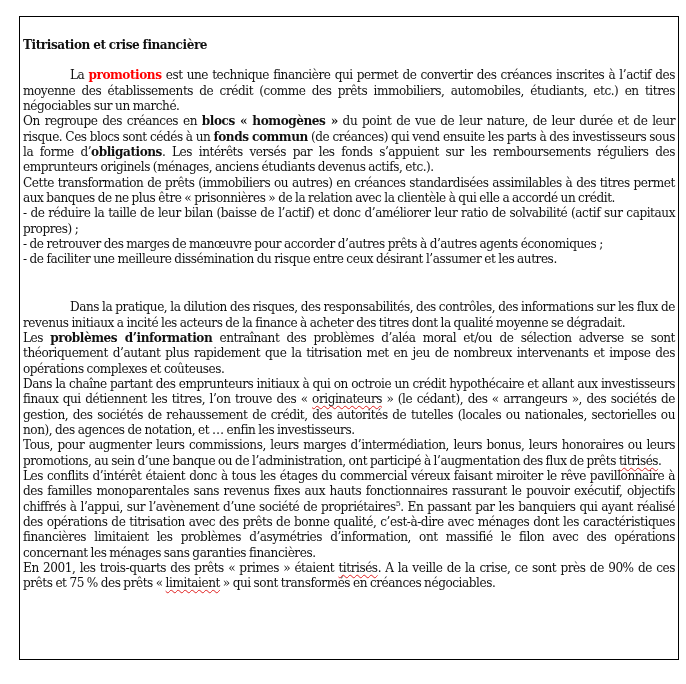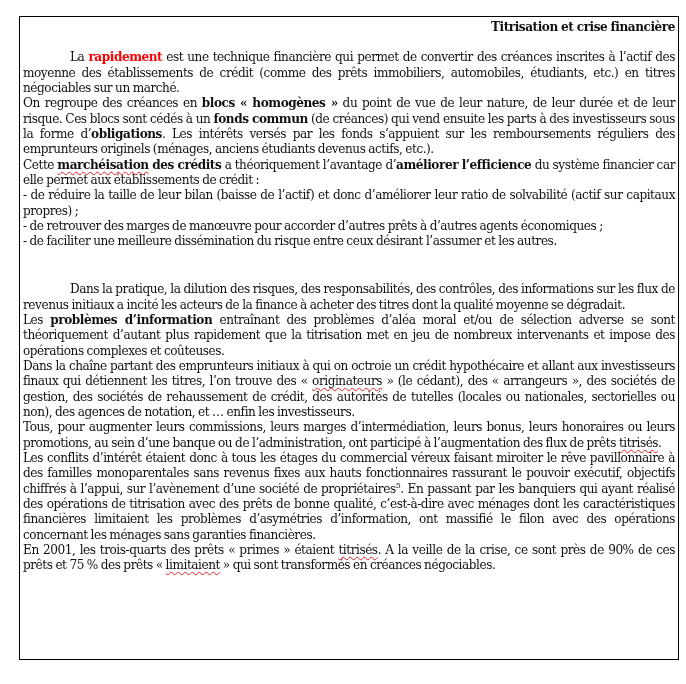--- a/index.html
+++ b/index.html
@@ -23,23 +23,23 @@
       box-sizing: content-box;
       padding: 0 3px;
       font-family: "DejaVu Serif", "Liberation Serif", serif;
       font-size: 12.1px;
       line-height: 15.35px;
       color: #111111;
       letter-spacing: -0.45px;
       word-spacing: -0.5px;
     }
     .title {
-      text-align: right;
+      text-align: left;
       font-weight: bold;
-      margin-top: 3px;
+      margin-top: 21px;
       height: 15px;
     }
     .gap { height: 15.35px; }
     .gap-lg { height: 17px; }
     p {
       margin: 0;
       text-align: justify;
     }
     p.last-line-left { text-align-last: left; }
     .indent { text-indent: 47px; }
@@ -52,26 +52,26 @@
     }
     sup { font-size: 8px; line-height: 0; }
   </style>
 </head>
 <body>
 
 <div class="doc-box">
   <div class="title">Titrisation et crise financière</div>
   <div class="gap"></div>
 
-  <p class="indent"><span>La </span><span class="red">rapidement</span><span> est une technique financière qui permet de convertir des créances inscrites à l’actif des moyenne des établissements de crédit (comme des prêts immobiliers, automobiles, étudiants, etc.) en titres négociables sur un marché.</span></p>
+  <p class="indent"><span>La </span><span class="red">promotions</span><span> est une technique financière qui permet de convertir des créances inscrites à l’actif des moyenne des établissements de crédit (comme des prêts immobiliers, automobiles, étudiants, etc.) en titres négociables sur un marché.</span></p>
 
   <p><span>On regroupe des créances en </span><b>blocs « homogènes »</b><span> du point de vue de leur nature, de leur durée et de leur risque. Ces blocs sont cédés à un </span><b>fonds commun</b><span> (de créances) qui vend ensuite les parts à des investisseurs sous la forme d’</span><b>obligations</b><span>. Les intérêts versés par les fonds s’appuient sur les remboursements réguliers des emprunteurs originels (ménages, anciens étudiants devenus actifs, etc.).</span></p>
 
+  <p>Cette transformation de prêts (immobiliers ou autres) en créances standardisées assimilables à des titres permet aux banques de ne plus être « prisonnières » de la relation avec la clientèle à qui elle a accordé un crédit.</p>
 
-  <p><span>Cette </span><b class="squiggle">marchéisation</b><b> des crédits</b><span> a théoriquement l’avantage d’</span><b>améliorer l’efficience</b><span> du système financier car elle permet aux établissements de crédit :</span></p>
 
   <p>- de réduire la taille de leur bilan (baisse de l’actif) et donc d’améliorer leur ratio de solvabilité (actif sur capitaux propres) ;</p>
   <p class="last-line-left">- de retrouver des marges de manœuvre pour accorder d’autres prêts à d’autres agents économiques ;</p>
   <p class="last-line-left">- de faciliter une meilleure dissémination du risque entre ceux désirant l’assumer et les autres.</p>
 
   <div class="gap-lg"></div>
   <div class="gap"></div>
 
   <p class="indent">Dans la pratique, la dilution des risques, des responsabilités, des contrôles, des informations sur les flux de revenus initiaux a incité les acteurs de la finance à acheter des titres dont la qualité moyenne se dégradait.</p>
 

